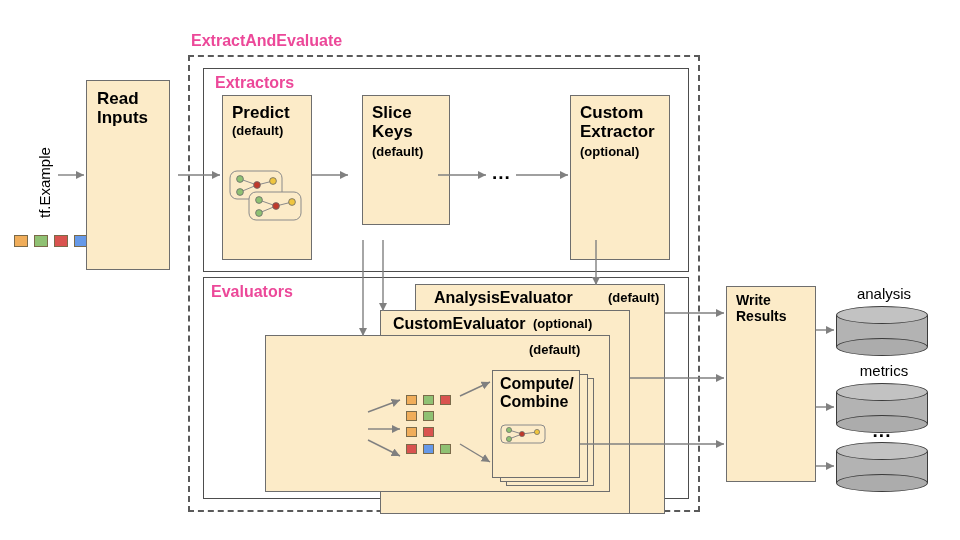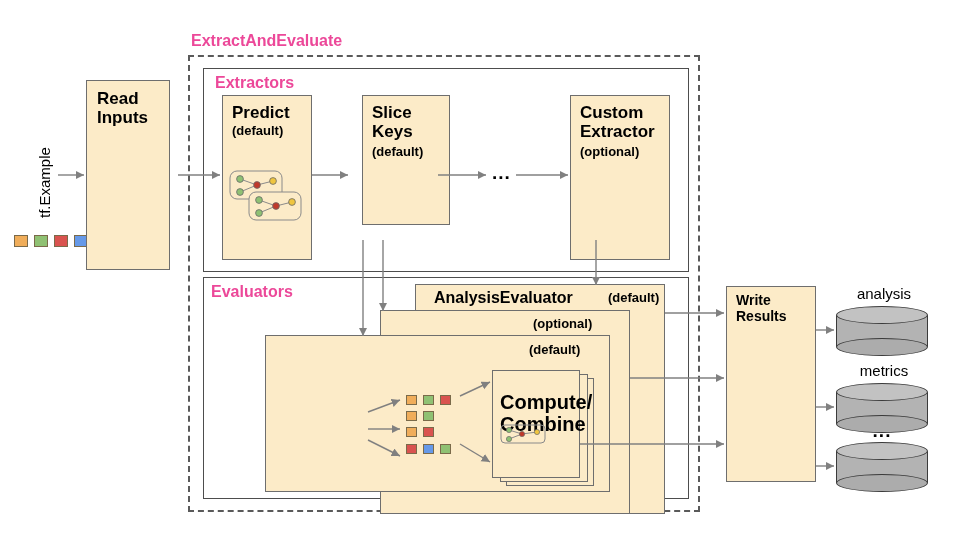--- a/index.html
+++ b/index.html
@@ -110,20 +110,21 @@
 
   <div class="box plain" style="left:203px;top:277px;width:486px;height:222px;"></div>
   <div class="grp-cap" style="left:211px;top:283px;">Evaluators</div>
 
   <div class="box proc" style="left:415px;top:284px;width:250px;height:230px;">
     <div class="ttl" style="left:18px;top:4px;font-size:16px;">AnalysisEvaluator</div>
     <div class="ttl sub" style="left:192px;top:6px;">(default)</div>
   </div>
 
   <div class="box proc" style="left:380px;top:310px;width:250px;height:204px;">
+    <div class="ttl" style="left:12px;top:4px;font-size:16px;">CustomEvaluator</div>
     <div class="ttl sub" style="left:152px;top:6px;">(optional)</div>
   </div>
 
   <div class="box proc" style="left:265px;top:335px;width:345px;height:157px;">
     <div class="ttl sub" style="left:263px;top:7px;">(default)</div>
   </div>
 
 
   <div>
     <div class="chip-sm c-orange" style="left:406px;top:395px;"></div>
@@ -137,21 +138,21 @@
     <div class="chip-sm c-red" style="left:423px;top:427px;"></div>
 
     <div class="chip-sm c-red" style="left:406px;top:444px;"></div>
     <div class="chip-sm c-blue" style="left:423px;top:444px;"></div>
     <div class="chip-sm c-green" style="left:440px;top:444px;"></div>
   </div>
 
   <div class="box proc" style="left:506px;top:378px;width:88px;height:108px;"></div>
   <div class="box proc" style="left:500px;top:374px;width:88px;height:108px;"></div>
   <div class="box proc" style="left:492px;top:370px;width:88px;height:108px;">
-    <div class="ttl" style="left:7px;top:20px;font-size:20px;white-space:pre-line;">Compute/
+    <div class="ttl" style="left:7px;top:4px;font-size:16px;white-space:pre-line;">Compute/
 Combine</div>
     <svg style="position:absolute;left:7px;top:51px;" width="48" height="24" viewBox="0 0 48 24">
       <rect x="1" y="3" width="44" height="18" rx="4" ry="4" fill="none" stroke="#8a8a8a" stroke-width="1"></rect>
       <line x1="9" y1="8" x2="22" y2="12" stroke="#8a8a8a" stroke-width="1"></line>
       <line x1="9" y1="17" x2="22" y2="12" stroke="#8a8a8a" stroke-width="1"></line>
       <line x1="22" y1="12" x2="37" y2="10" stroke="#8a8a8a" stroke-width="1"></line>
       <circle cx="9" cy="8" r="2.6" fill="#8FC173" stroke="#6a6a6a" stroke-width="0.7"></circle>
       <circle cx="9" cy="17" r="2.6" fill="#8FC173" stroke="#6a6a6a" stroke-width="0.7"></circle>
       <circle cx="22" cy="12" r="2.6" fill="#C0392B" stroke="#6a6a6a" stroke-width="0.7"></circle>
       <circle cx="37" cy="10" r="2.6" fill="#EFC53F" stroke="#6a6a6a" stroke-width="0.7"></circle>

